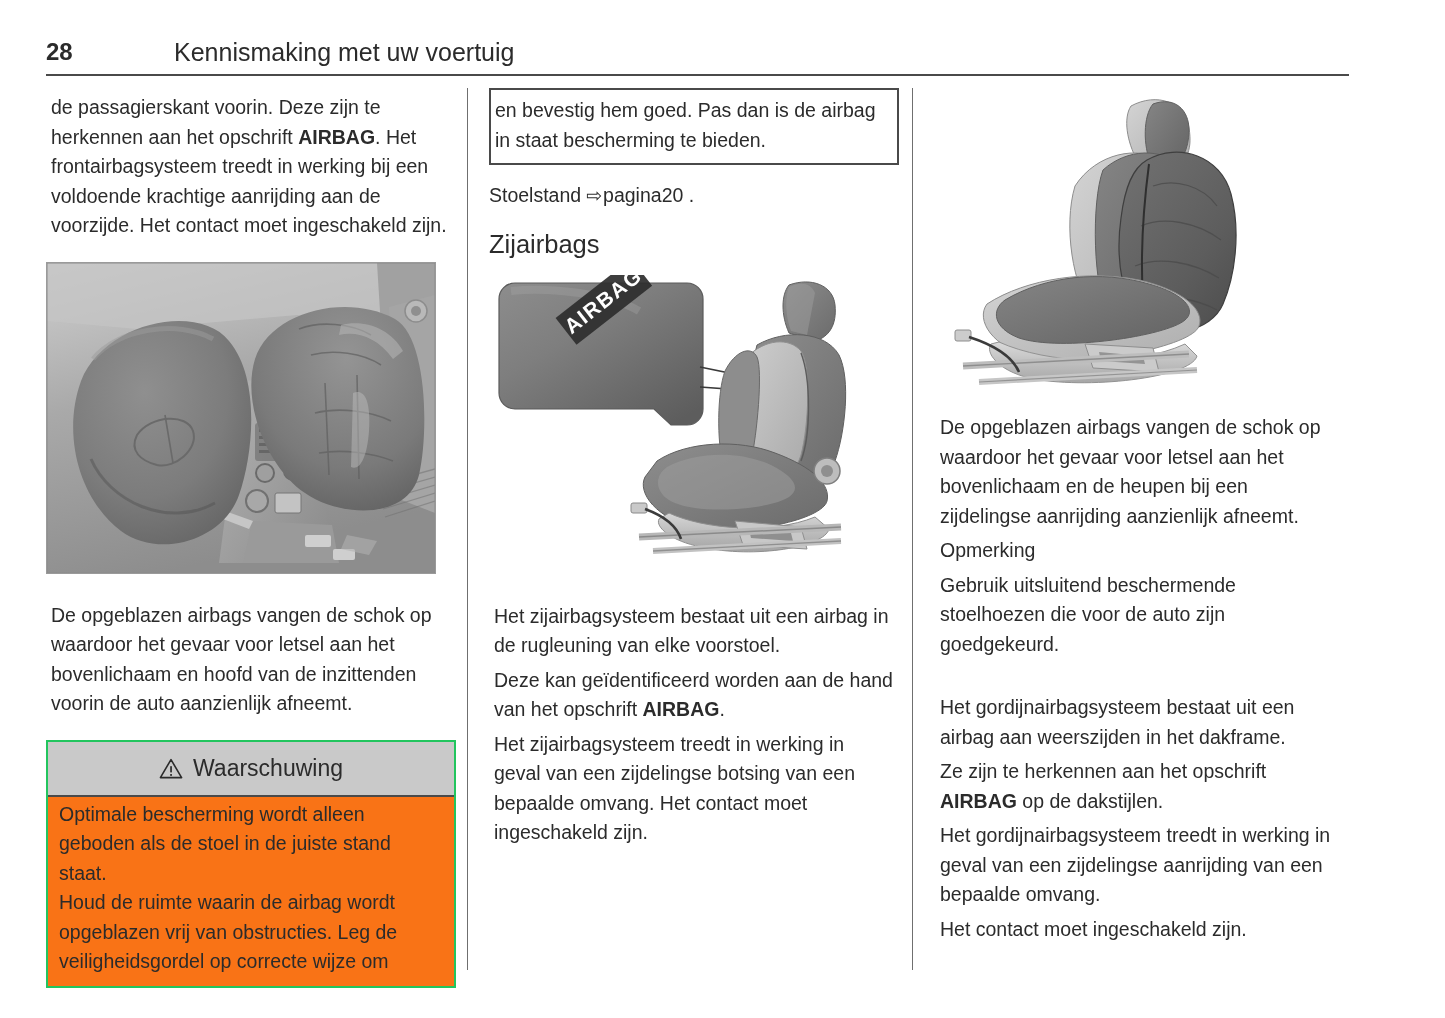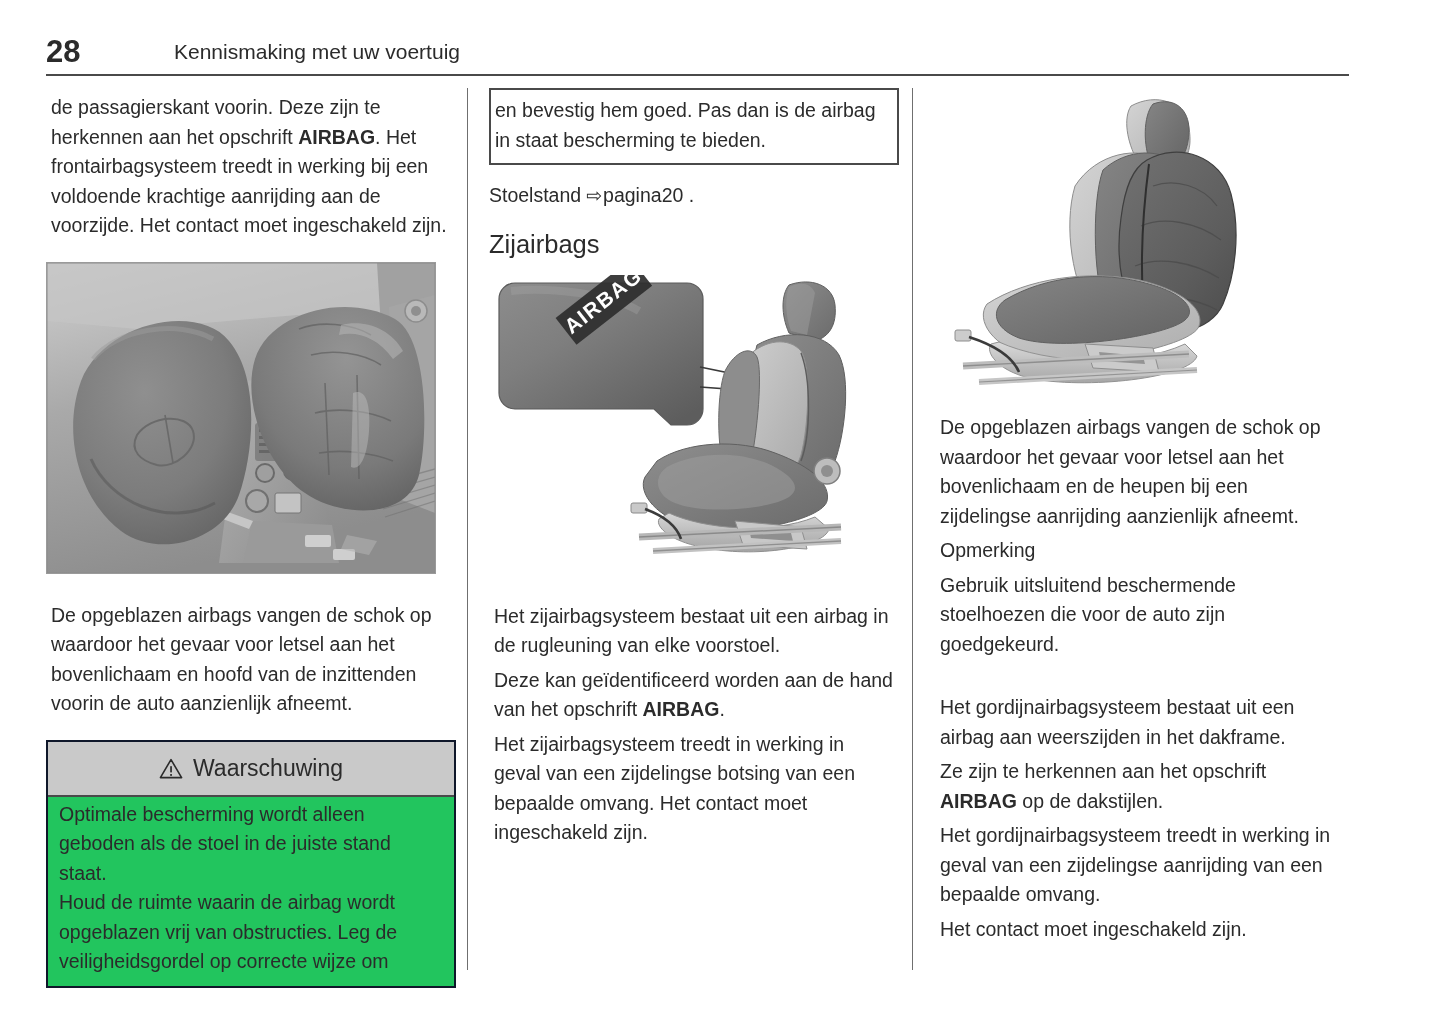--- a/index.html
+++ b/index.html
@@ -26,31 +26,31 @@
     position: absolute;
     left: 46px;
     top: 36px;
     width: 1303px;
     height: 40px;
   }
   .page-number {
     position: absolute;
     left: 0;
     top: 0;
-    font-size: 31px;
+    font-size: 24px;
     font-weight: bold;
     letter-spacing: 0px;
     color: #2b2b2b;
     line-height: 32px;
   }
   .page-title {
     position: absolute;
     left: 128px;
     top: 0;
-    font-size: 21px;
+    font-size: 25px;
     font-weight: normal;
     color: #2b2b2b;
     line-height: 32px;
     white-space: nowrap;
   }
   .header-rule {
     position: absolute;
     left: 46px;
     top: 74px;
     width: 1303px;
@@ -120,22 +120,22 @@
     color: #2b2b2b;
   }
   .ref-arrow {
     font-size: 19px;
     padding: 0 1px 0 5px;
   }
 
   
   .warning-box {
     box-sizing: border-box;
-    border: 2px solid #0f172a;
-    background: #22c55e;
+    border: 2px solid #22c55e;
+    background: #f97316;
   }
   .warning-head {
     background: #c9c9c9;
     border-bottom: 2px solid #4a4a4a;
     height: 53px;
     display: flex;
     align-items: center;
     justify-content: center;
     gap: 10px;
   }

